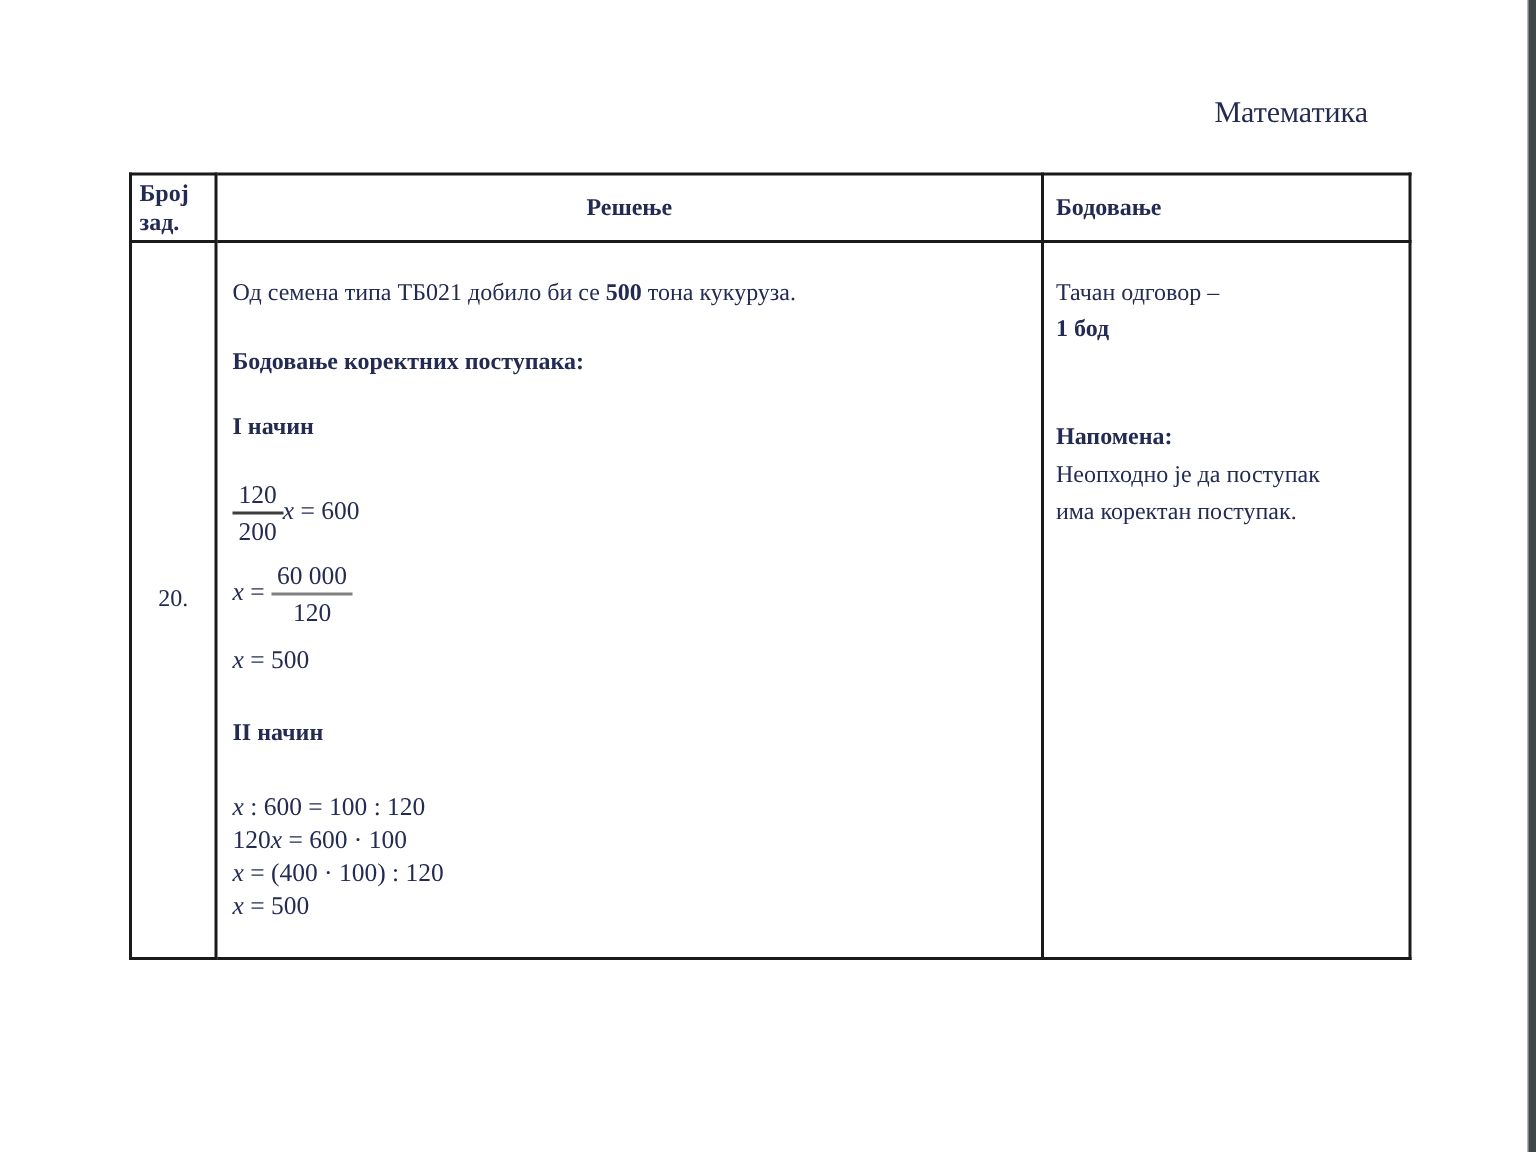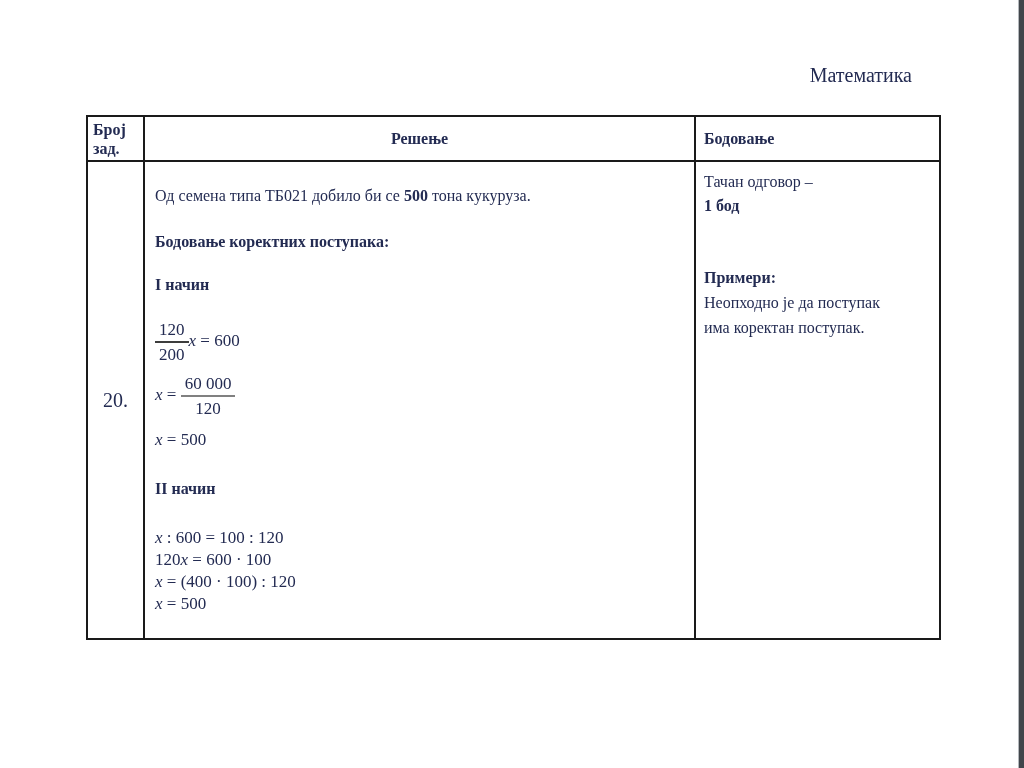--- a/index.html
+++ b/index.html
@@ -8,23 +8,23 @@
   .edge-band { position:absolute; top:0; right:0; width:6px; height:768px;
     background:#41464b; border-left:1px solid #b4b8bc; }
   .doc-title { position:absolute; top:64px; right:112px; font-size:20px; }
   table.doc-table { position:absolute; left:86px; top:115px; width:853px;
     border-collapse:collapse; table-layout:fixed; }
   .doc-table th, .doc-table td { border:2px solid #1a1a1a; vertical-align:top; }
   .doc-table th { height:45px; font-size:16px; font-weight:bold; vertical-align:middle; }
   th.h-number { text-align:left; padding-left:5px; line-height:19px;border-radius:13px; }
   th.h-solution { text-align:center; }
   th.h-scoring { text-align:left; padding-left:8px; }
-  td.cell-number { height:474px; vertical-align:middle; text-align:center; font-size:20px; }
+  td.cell-number { height:474px; vertical-align:middle; text-align:center; font-size:16px; }
   td.cell-solution { padding:23px 10px; font-size:16px; line-height:21px; }
-  td.cell-scoring { padding:8px 8px; font-size:16px; line-height:24px; }
+  td.cell-scoring { padding:22px 8px; font-size:16px; line-height:24px; }
   .hline { font-weight:bold; }
   .examples { margin-top:25px; }
   .method1 { margin-top:22px; }
   .method2 { margin-top:28px; }
   .eqfont { font-size:17px; }
   .frac { display:inline-block; vertical-align:middle; text-align:center; line-height:21px; }
   .frac .num { display:block; padding:0 4px 1px; border-bottom:2px solid #3d3d3d; }
   .frac .den { display:block; padding:1px 4px 0; }
   .frac.light .num { border-bottom-color:#808080; }
   .eqrow1 { margin-top:24px; }
@@ -75,19 +75,19 @@
         <div class="eqlines eqfont">
           <div class="eqline"><span></span><i class="var">x</i><span> : 600 = 100 : 120</span></div>
           <div class="eqline"><span>120</span><i class="var">x</i><span> = 600 · 100</span></div>
           <div class="eqline"><span></span><i class="var">x</i><span> = (400 · 100) : 120</span></div>
           <div class="eqline"><span></span><i class="var">x</i><span> = 500</span></div>
         </div>
       </td>
       <td class="cell-scoring">
         <p>Тачан одговор –</p>
         <p class="scoring-bold">1 бод</p>
-        <p class="note-heading">Примери:</p>
+        <p class="note-heading">Напомена:</p>
         <p class="note-text">Неопходно је да поступак</p>
         <p class="note-text">има коректан поступак.</p>
       </td>
     </tr>
   </tbody>
 </table>
 
 </body></html>

